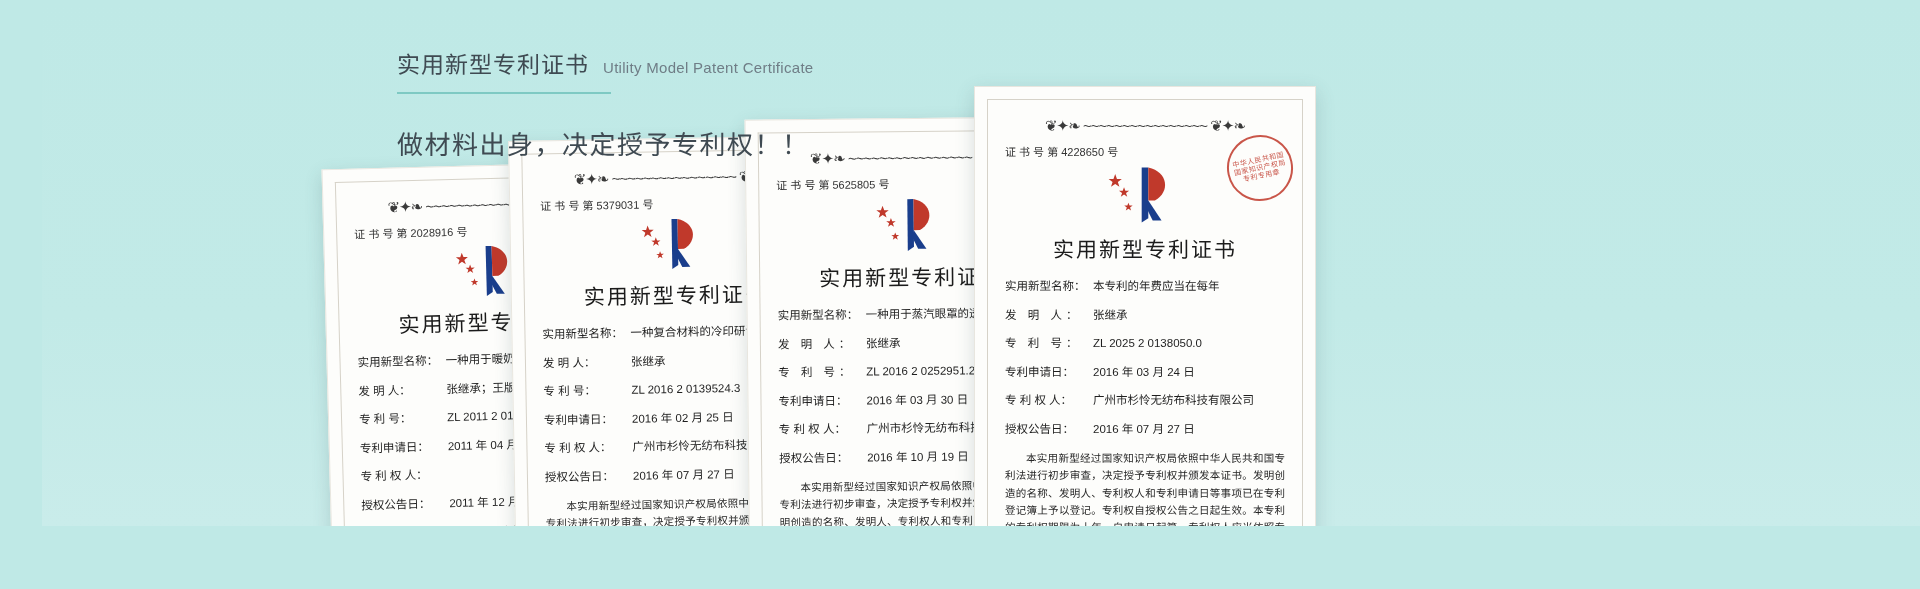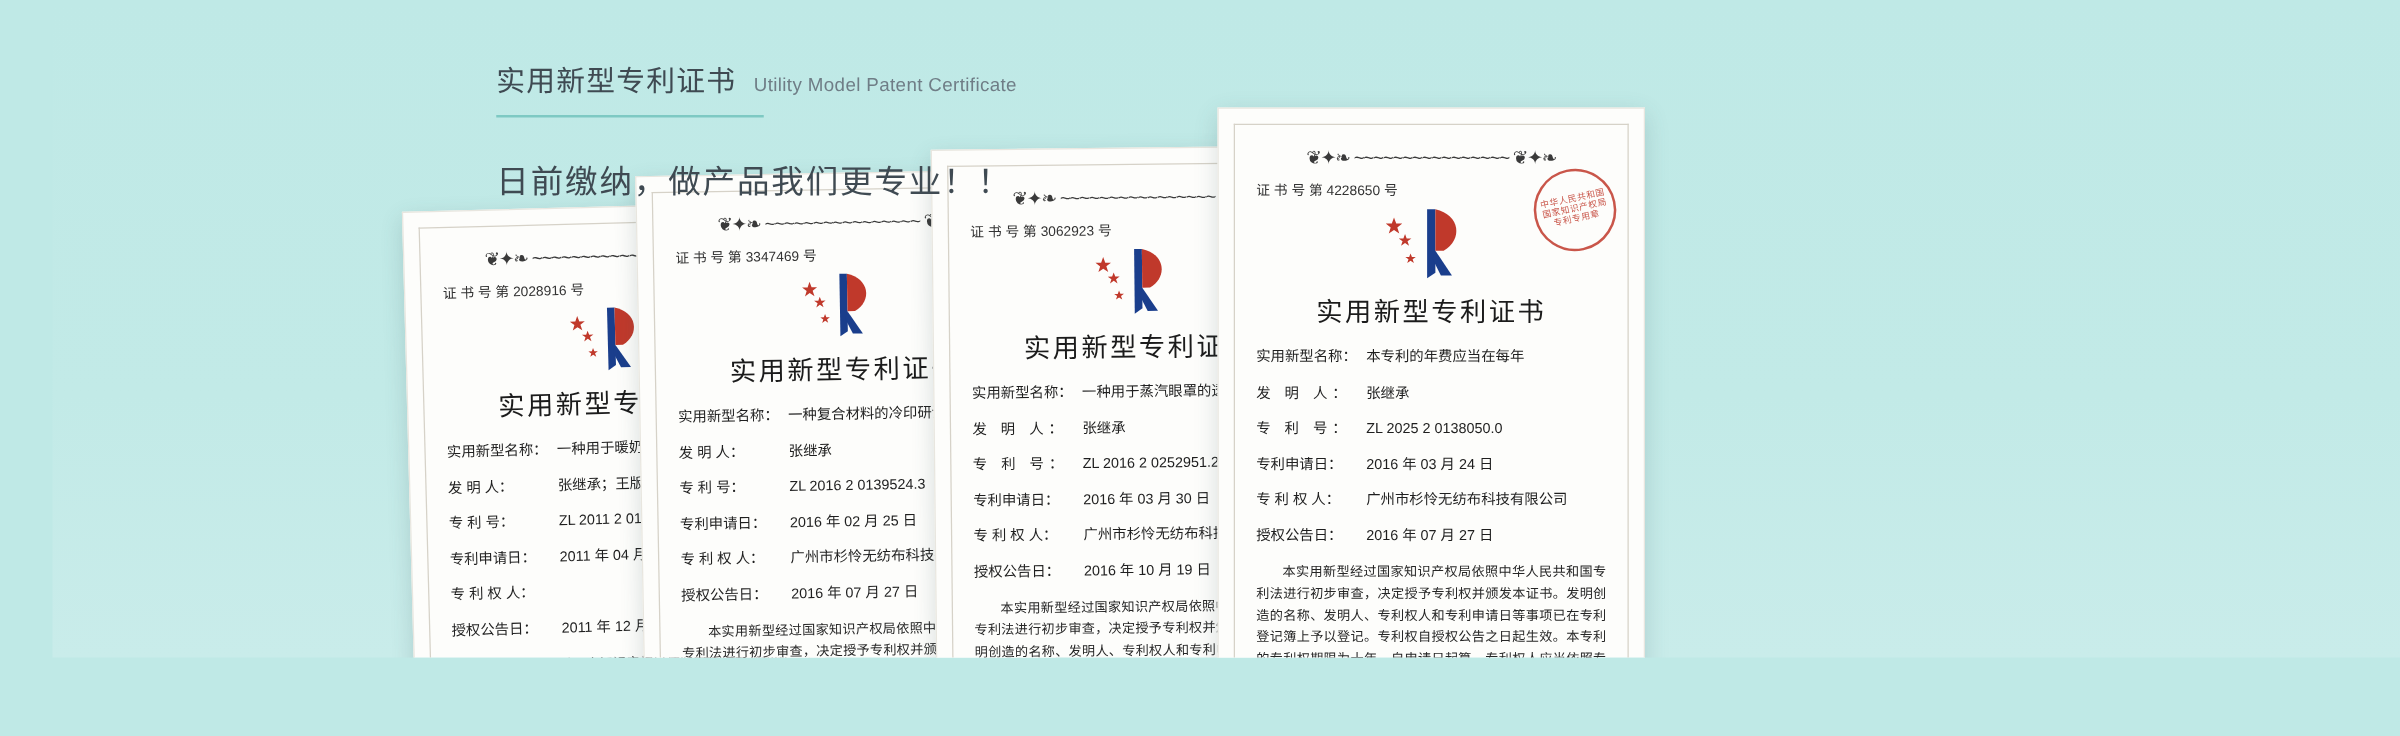--- a/index.html
+++ b/index.html
@@ -177,21 +177,21 @@
 <body>
 
 <div class="stage">
 
   <div class="head-wrap">
     <div class="title-row">
       <span class="title-cn">实用新型专利证书</span>
       <span class="title-en">Utility Model Patent Certificate</span>
     </div>
     <div class="title-rule"></div>
-    <div class="subtitle">日前缴纳，做产品我们更专业！！</div>
+    <div class="subtitle">做材料出身，决定授予专利权！！</div>
   </div>
 
   <div class="cert" id="cert-1">
     <div class="inner-border"></div>
     <div class="cert-content">
       <div class="ornament">❦✦❧ ~~~~~~~~~~~~~~~~ ❦✦❧</div>
       <div class="serial">
         <span>证 书 号 第</span>
         <span>2028916</span>
         <span>号</span>
@@ -228,21 +228,21 @@
       <p class="body-text">本实用新型经过国家知识产权局依照中华人民共和国专利法进行初步审查，决定授予专利权，颁发本证书并在专利登记簿上予以登记。专利权自授权公告之日起生效。本专利的专利权期限为十年，自申请日起算。专利权人应当依照专利法及其实施细则规定缴纳年费。缴纳本专利年费的期限是每年 04 月 27 日前一个月内。未按照规定缴纳年费的，专利权自应当缴纳年费期满之日起终止。</p>
     </div>
   </div>
 
   <div class="cert" id="cert-2">
     <div class="inner-border"></div>
     <div class="cert-content">
       <div class="ornament">❦✦❧ ~~~~~~~~~~~~~~~~ ❦✦❧</div>
       <div class="serial">
         <span>证 书 号 第</span>
-        <span>3347469</span>
+        <span>5379031</span>
         <span>号</span>
       </div>
       <svg class="logo" width="86" height="58" viewBox="0 0 86 58">
         <path d="M40 4 L46 4 L46 50 L40 54 Z" fill="#1a3e8c"></path>
         <path d="M46 4 C64 8 66 26 52 34 L46 34 Z" fill="#c0392b"></path>
         <path d="M46 34 L58 52 L50 52 L44 40 Z" fill="#1a3e8c"></path>
         <g fill="#c0392b">
           <polygon points="16,10 17.6,14.4 22,14.4 18.4,17.2 19.8,21.6 16,19 12.2,21.6 13.6,17.2 10,14.4 14.4,14.4"></polygon>
           <polygon points="24,22 25.2,25.2 28.6,25.2 25.8,27.2 26.9,30.5 24,28.5 21.1,30.5 22.2,27.2 19.4,25.2 22.8,25.2"></polygon>
           <polygon points="28,36 29,38.6 31.8,38.6 29.5,40.3 30.4,43 28,41.4 25.6,43 26.5,40.3 24.2,38.6 27,38.6"></polygon>
@@ -270,21 +270,21 @@
       <p class="body-text">本实用新型经过国家知识产权局依照中华人民共和国专利法进行初步审查，决定授予专利权并颁发本证书。发明创造的名称、发明人、专利权人和专利申请日等事项已在专利登记簿上予以登记。专利权自授权公告之日起生效。本专利的专利权期限为十年，自申请日起算。专利权人应当依照专利法及其实施细则规定缴纳年费。本专利的年费应当在每年 03 月 10 日前缴纳。未按照规定缴纳年费的，专利权自应当缴纳年费期满之日起终止。</p>
     </div>
   </div>
 
   <div class="cert" id="cert-3">
     <div class="inner-border"></div>
     <div class="cert-content">
       <div class="ornament">❦✦❧ ~~~~~~~~~~~~~~~~ ❦✦❧</div>
       <div class="serial">
         <span>证 书 号 第</span>
-        <span>3062923</span>
+        <span>5625805</span>
         <span>号</span>
       </div>
       <svg class="logo" width="90" height="60" viewBox="0 0 86 58">
         <path d="M40 4 L46 4 L46 50 L40 54 Z" fill="#1a3e8c"></path>
         <path d="M46 4 C64 8 66 26 52 34 L46 34 Z" fill="#c0392b"></path>
         <path d="M46 34 L58 52 L50 52 L44 40 Z" fill="#1a3e8c"></path>
         <g fill="#c0392b">
           <polygon points="16,10 17.6,14.4 22,14.4 18.4,17.2 19.8,21.6 16,19 12.2,21.6 13.6,17.2 10,14.4 14.4,14.4"></polygon>
           <polygon points="24,22 25.2,25.2 28.6,25.2 25.8,27.2 26.9,30.5 24,28.5 21.1,30.5 22.2,27.2 19.4,25.2 22.8,25.2"></polygon>
           <polygon points="28,36 29,38.6 31.8,38.6 29.5,40.3 30.4,43 28,41.4 25.6,43 26.5,40.3 24.2,38.6 27,38.6"></polygon>

